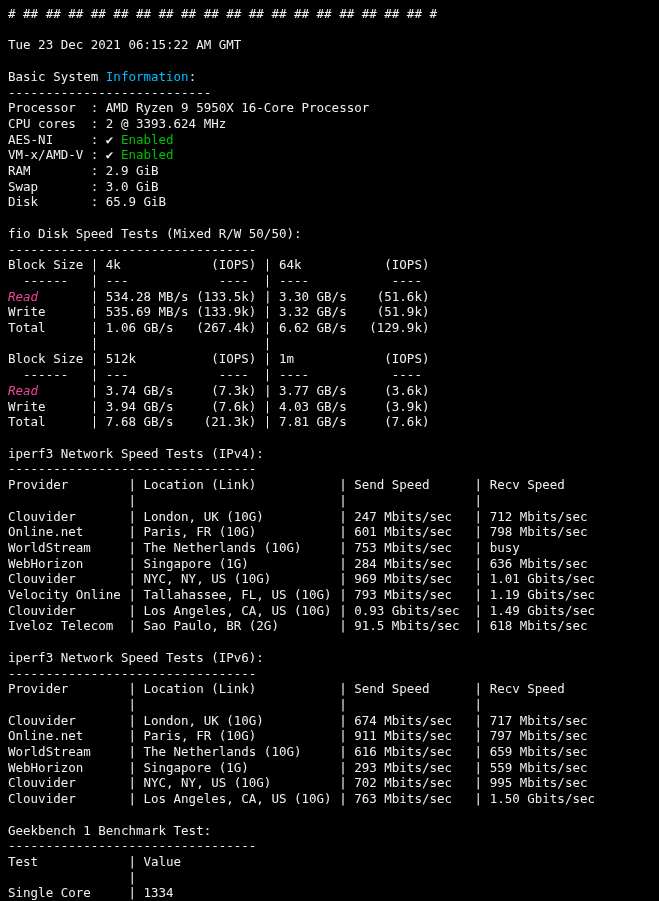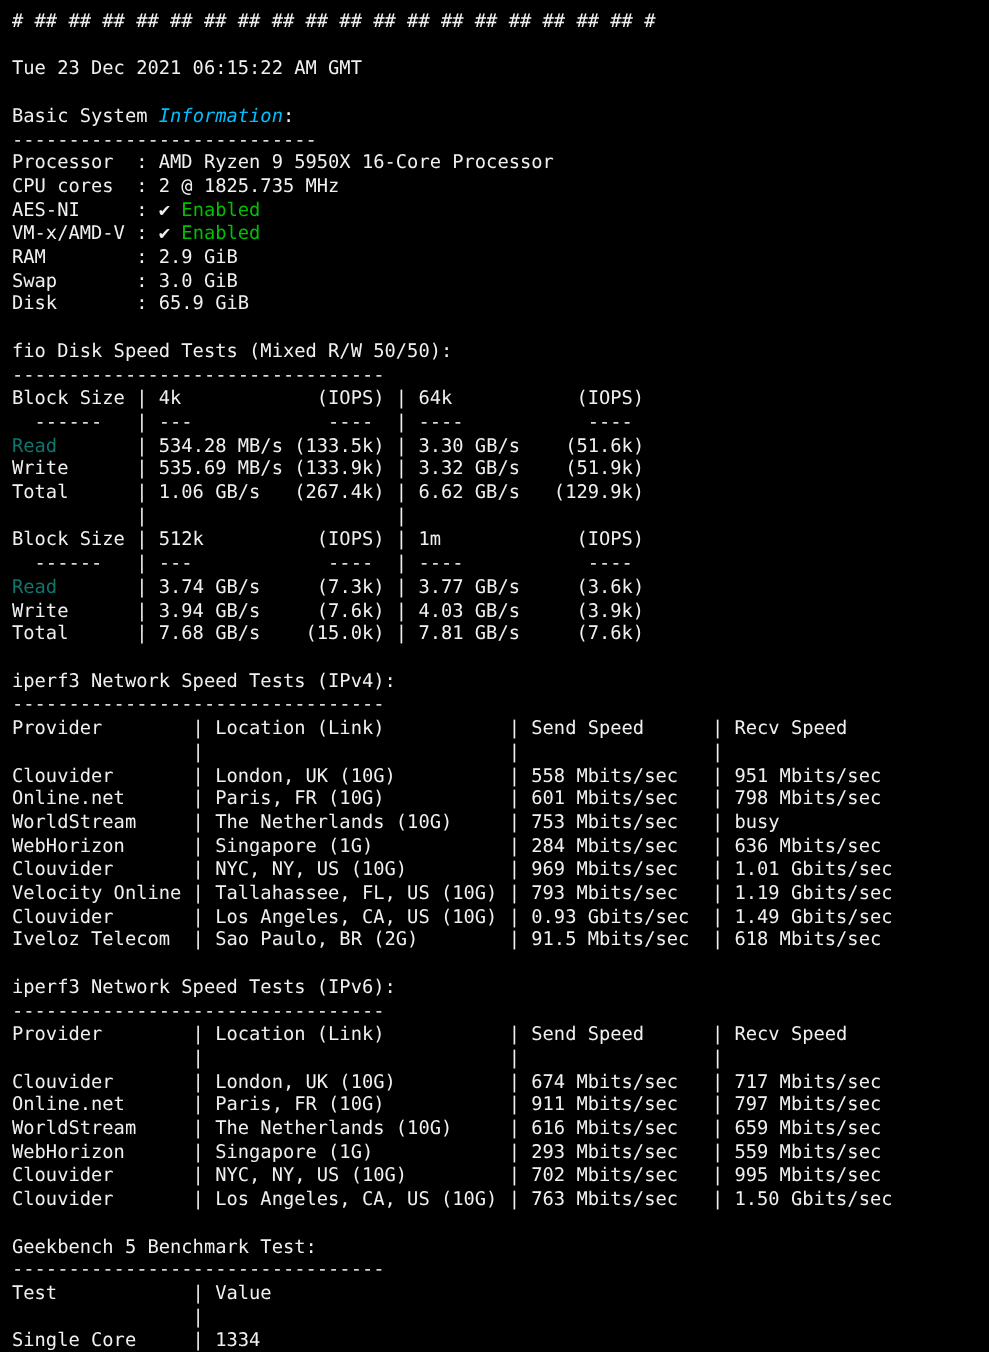--- a/index.html
+++ b/index.html
@@ -11,78 +11,78 @@
     overflow: hidden;
   }
   #terminal {
     font-family: "DejaVu Sans Mono", "Liberation Mono", Consolas, monospace;
     font-size: 12.5px;
     line-height: 15.7px;
     color: #f0f0f0;
     white-space: pre;
     padding: 6px 8px;
   }
-  .cyan  { color: #00bfff; font-style: italic; }
+  .cyan  { color: #00bfff; }
   .green { color: #00c000; text-align: right; }
-  .mag   { color: #0f766e; }
+  .mag   { color: #ec4899; font-style: italic; }
 </style>
 </head>
 <body>
 
 <div id="terminal"><span># ## ## ## ## ## ## ## ## ## ## ## ## ## ## ## ## ## ## #</span>
 
 <span>Tue 23 Dec 2021 06:15:22 AM GMT</span>
 
 <span>Basic System </span><span class="cyan">Information</span><span>:</span>
 <span>---------------------------</span>
 <span>Processor  : AMD Ryzen 9 5950X 16-Core Processor</span>
-<span>CPU cores  : 2 @ 1825.735 MHz</span>
+<span>CPU cores  : 2 @ 3393.624 MHz</span>
 <span>AES-NI     : </span><span>✔ </span><span class="green">Enabled</span>
 <span>VM-x/AMD-V : </span><span>✔ </span><span class="green">Enabled</span>
 <span>RAM        : 2.9 GiB</span>
 <span>Swap       : 3.0 GiB</span>
 <span>Disk       : 65.9 GiB</span>
 
 <span>fio Disk Speed Tests (Mixed R/W 50/50):</span>
 <span>---------------------------------</span>
 <span>Block Size | 4k            (IOPS) | 64k           (IOPS)</span>
 <span>  ------   | ---            ----  | ----           ---- </span>
 <span class="mag">Read</span><span>       | 534.28 MB/s (133.5k) | 3.30 GB/s    (51.6k)</span>
 <span>Write      | 535.69 MB/s (133.9k) | 3.32 GB/s    (51.9k)</span>
 <span>Total      | 1.06 GB/s   (267.4k) | 6.62 GB/s   (129.9k)</span>
 <span>           |                      |                     </span>
 <span>Block Size | 512k          (IOPS) | 1m            (IOPS)</span>
 <span>  ------   | ---            ----  | ----           ---- </span>
 <span class="mag">Read</span><span>       | 3.74 GB/s     (7.3k) | 3.77 GB/s     (3.6k)</span>
 <span>Write      | 3.94 GB/s     (7.6k) | 4.03 GB/s     (3.9k)</span>
-<span>Total      | 7.68 GB/s    (15.0k) | 7.81 GB/s     (7.6k)</span>
+<span>Total      | 7.68 GB/s    (21.3k) | 7.81 GB/s     (7.6k)</span>
 
 <span>iperf3 Network Speed Tests (IPv4):</span>
 <span>---------------------------------</span>
 <span>Provider        | Location (Link)           | Send Speed      | Recv Speed     </span>
 <span>                |                           |                 |                </span>
-<span>Clouvider       | London, UK (10G)          | 558 Mbits/sec   | 951 Mbits/sec  </span>
+<span>Clouvider       | London, UK (10G)          | 247 Mbits/sec   | 712 Mbits/sec  </span>
 <span>Online.net      | Paris, FR (10G)           | 601 Mbits/sec   | 798 Mbits/sec  </span>
 <span>WorldStream     | The Netherlands (10G)     | 753 Mbits/sec   | busy           </span>
 <span>WebHorizon      | Singapore (1G)            | 284 Mbits/sec   | 636 Mbits/sec  </span>
 <span>Clouvider       | NYC, NY, US (10G)         | 969 Mbits/sec   | 1.01 Gbits/sec </span>
 <span>Velocity Online | Tallahassee, FL, US (10G) | 793 Mbits/sec   | 1.19 Gbits/sec </span>
 <span>Clouvider       | Los Angeles, CA, US (10G) | 0.93 Gbits/sec  | 1.49 Gbits/sec </span>
 <span>Iveloz Telecom  | Sao Paulo, BR (2G)        | 91.5 Mbits/sec  | 618 Mbits/sec  </span>
 
 <span>iperf3 Network Speed Tests (IPv6):</span>
 <span>---------------------------------</span>
 <span>Provider        | Location (Link)           | Send Speed      | Recv Speed     </span>
 <span>                |                           |                 |                </span>
 <span>Clouvider       | London, UK (10G)          | 674 Mbits/sec   | 717 Mbits/sec  </span>
 <span>Online.net      | Paris, FR (10G)           | 911 Mbits/sec   | 797 Mbits/sec  </span>
 <span>WorldStream     | The Netherlands (10G)     | 616 Mbits/sec   | 659 Mbits/sec  </span>
 <span>WebHorizon      | Singapore (1G)            | 293 Mbits/sec   | 559 Mbits/sec  </span>
 <span>Clouvider       | NYC, NY, US (10G)         | 702 Mbits/sec   | 995 Mbits/sec  </span>
 <span>Clouvider       | Los Angeles, CA, US (10G) | 763 Mbits/sec   | 1.50 Gbits/sec </span>
 
-<span>Geekbench 5 Benchmark Test:</span>
+<span>Geekbench 1 Benchmark Test:</span>
 <span>---------------------------------</span>
 <span>Test            | Value                         </span>
 <span>                |                               </span>
 <span>Single Core     | 1334                          </span>
 
 </div>
 
 </body></html>

